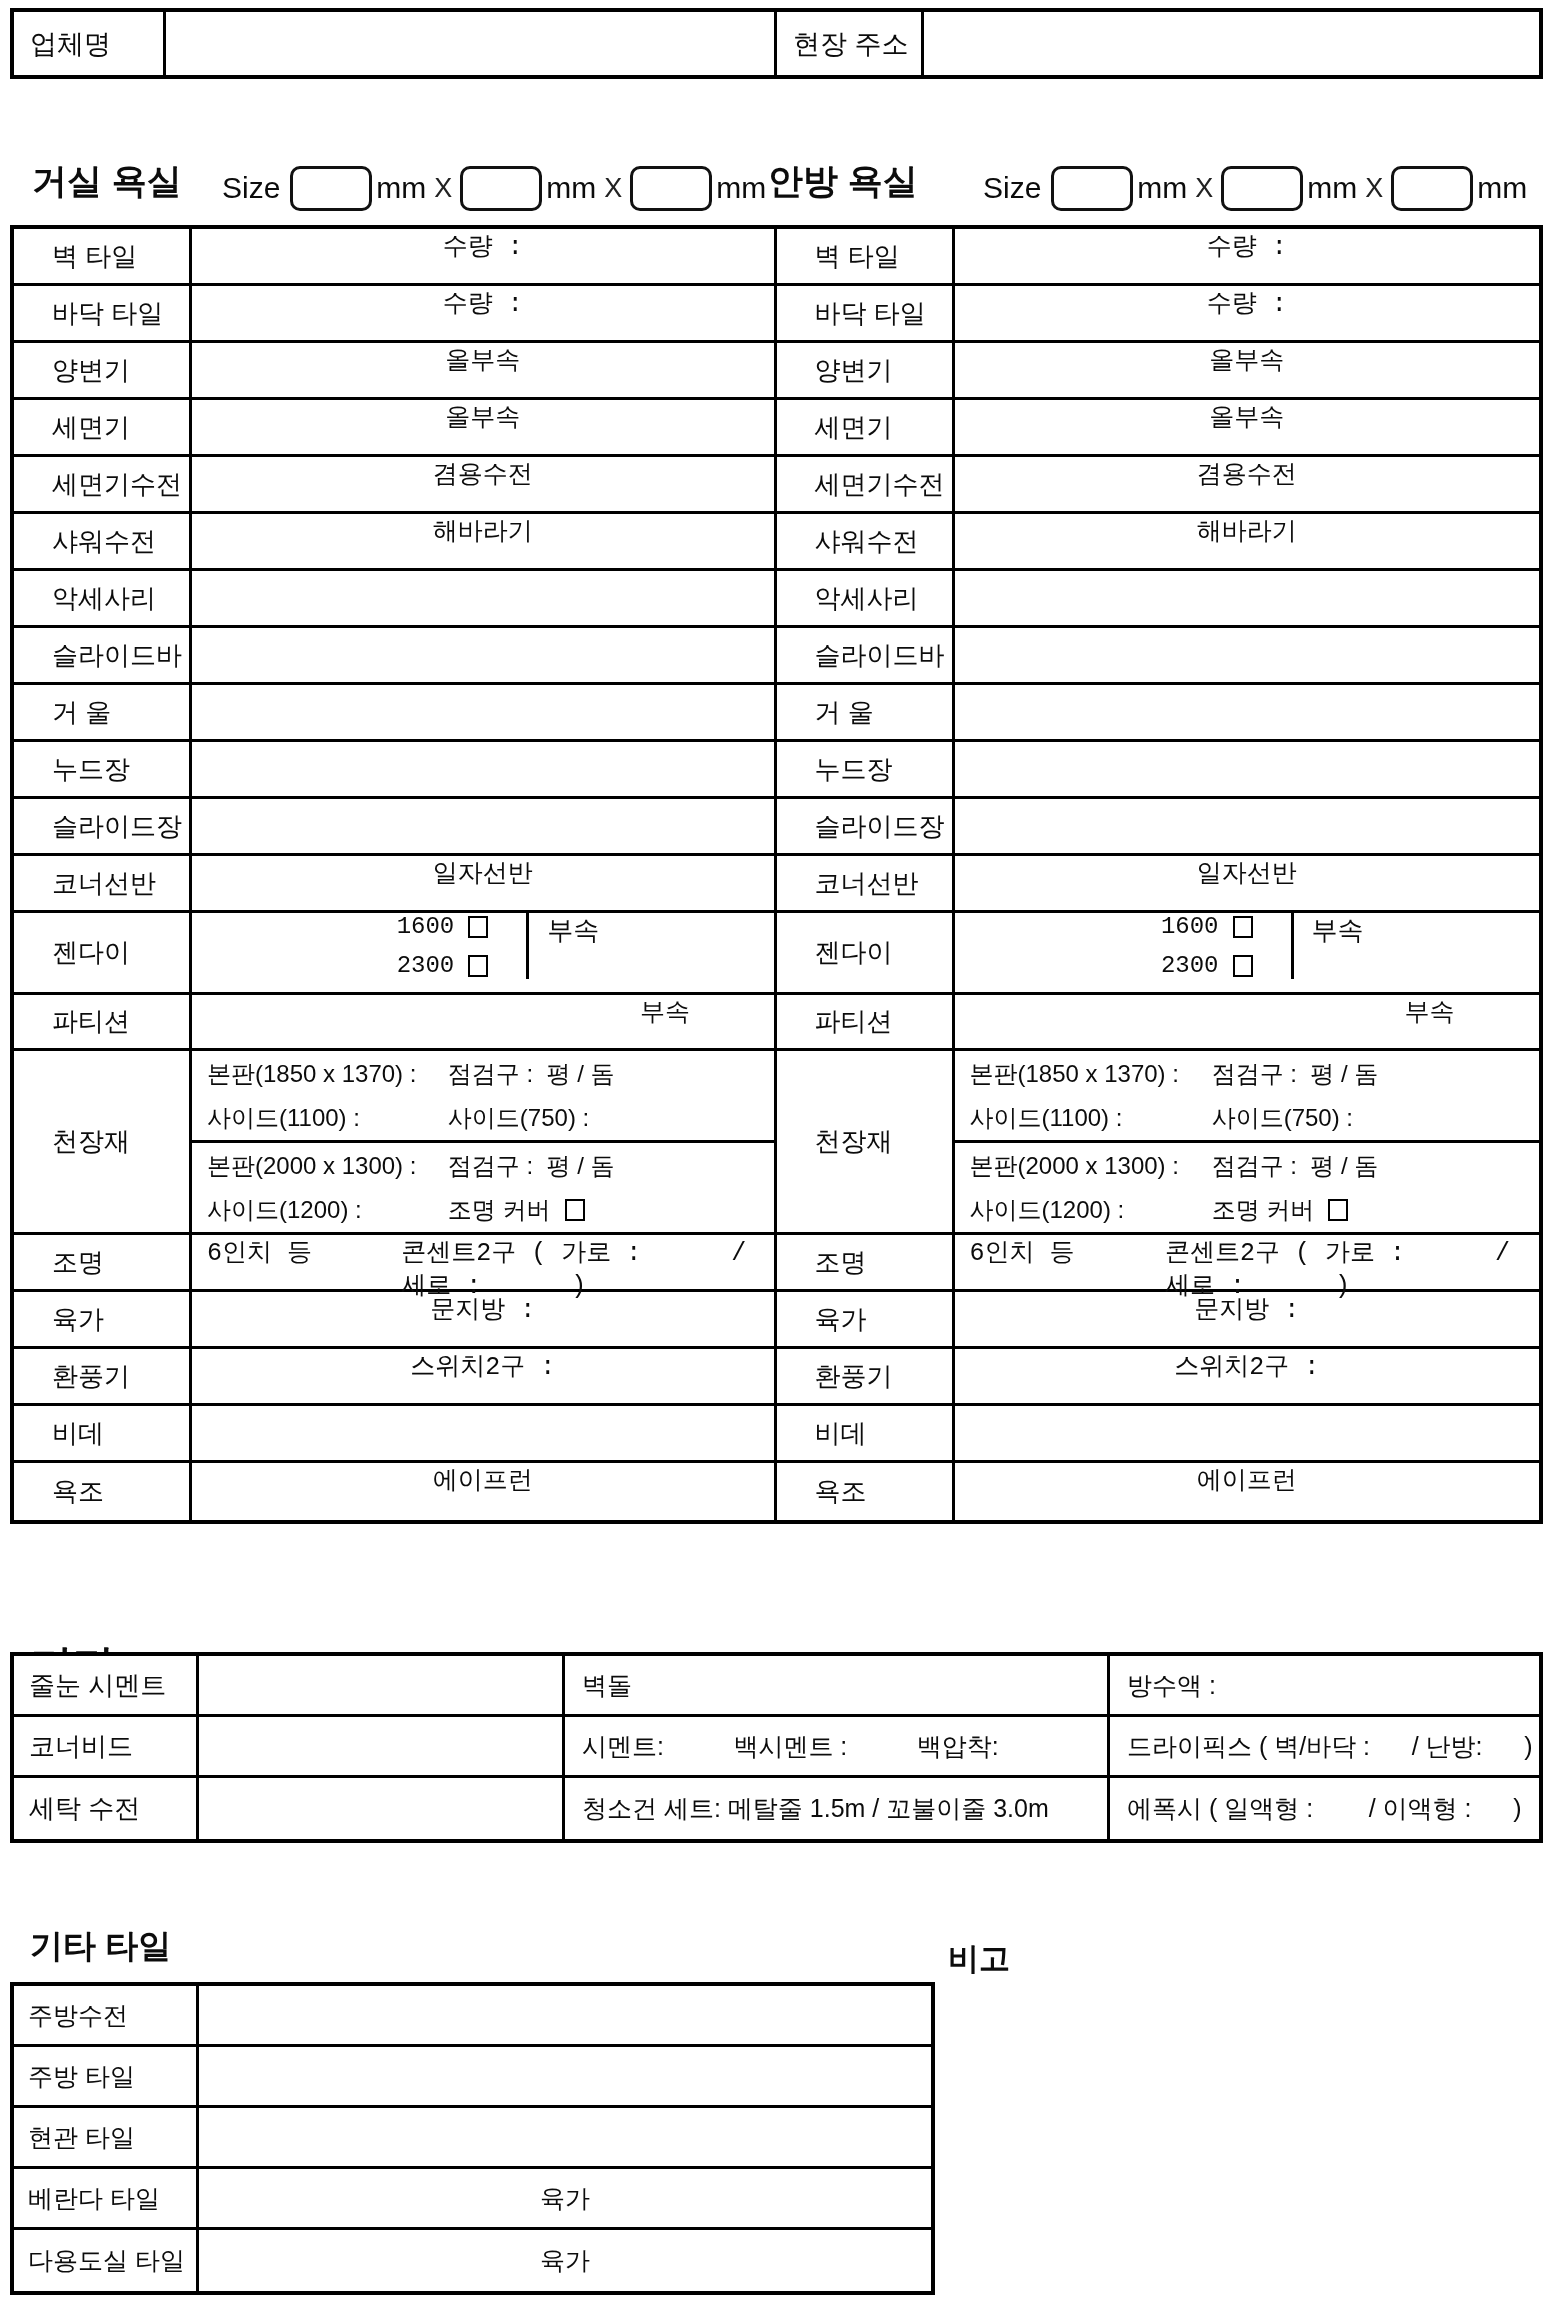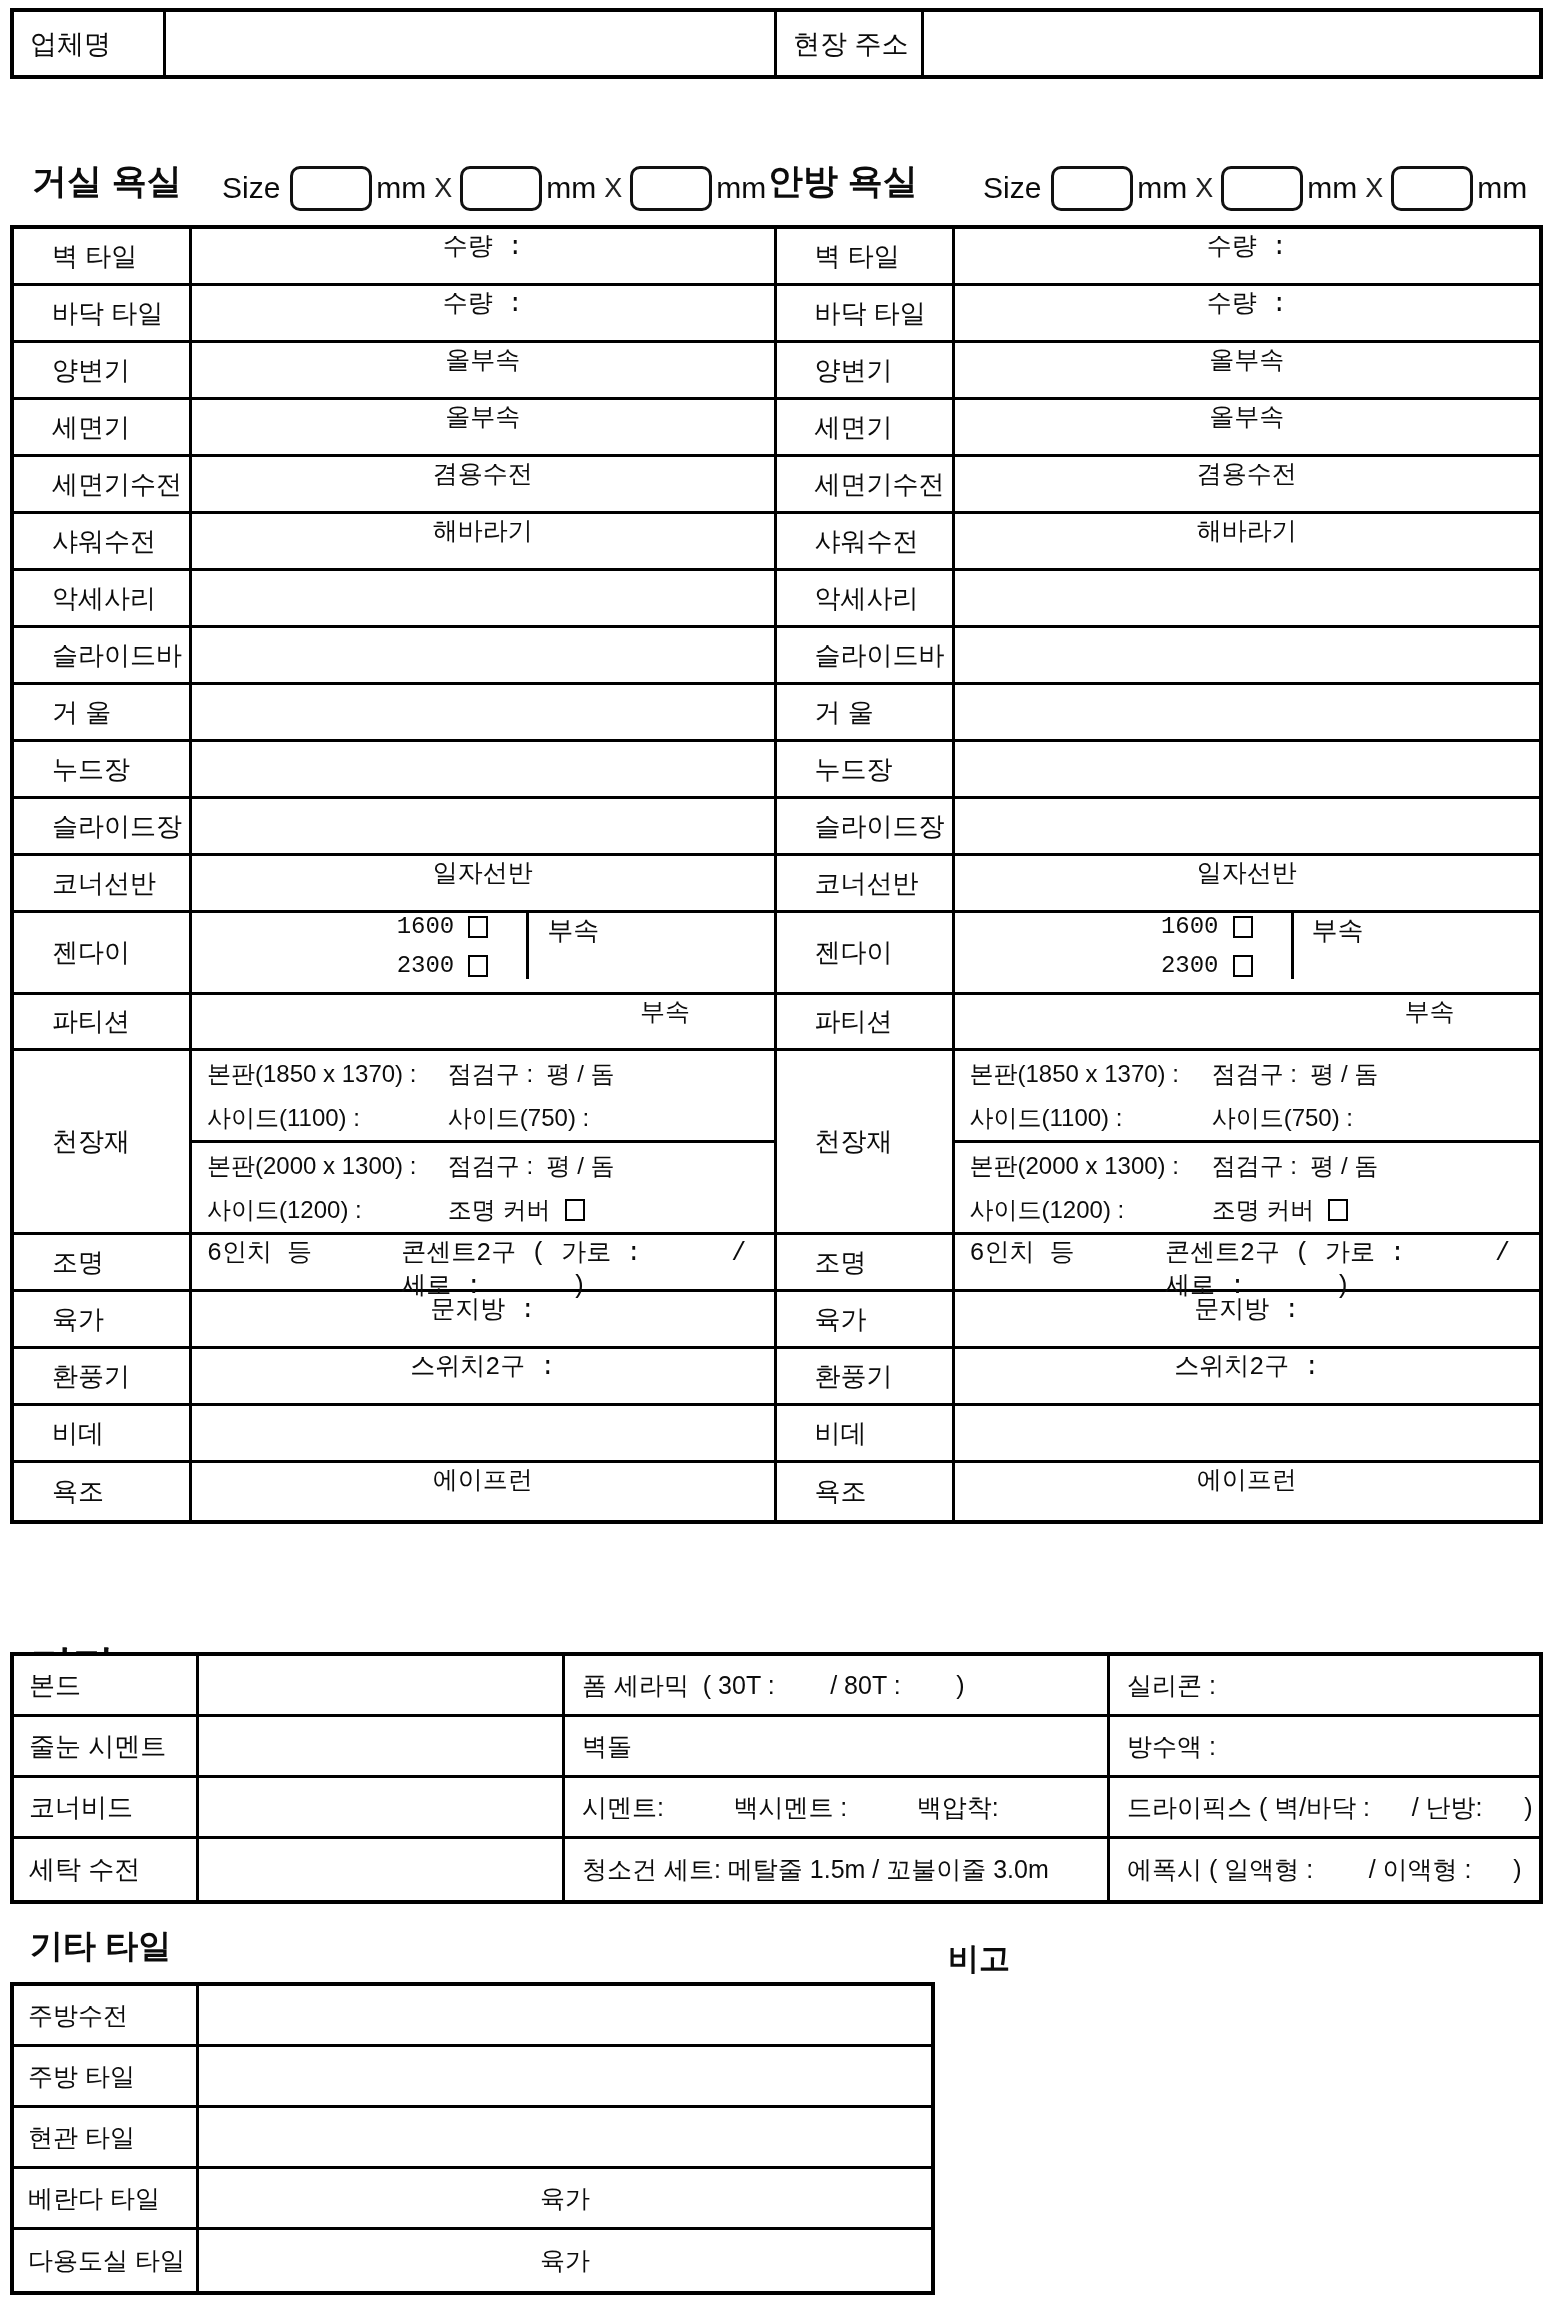--- a/index.html
+++ b/index.html
@@ -438,30 +438,20 @@
           <div class="m-value center">
             <div class="val-text">에이프런</div>
           </div>
         </div>
       </div>
   </div>
 
   <div class="h2" id="etc-title">기타</div>
   <div id="etc-table">
       <div class="e-row">
-        <div class="e-label">본드</div>
-        <div class="e-col2"></div>
-        <div class="e-col3">
-          <div class="val-text">폼 세라믹  ( 30T :        / 80T :        )</div>
-        </div>
-        <div class="e-col4">
-          <div class="val-text">실리콘 :</div>
-        </div>
-      </div>
-      <div class="e-row">
         <div class="e-label">줄눈 시멘트</div>
         <div class="e-col2"></div>
         <div class="e-col3">
           <div class="val-text">벽돌</div>
         </div>
         <div class="e-col4">
           <div class="val-text">방수액 :</div>
         </div>
       </div>
       <div class="e-row">

